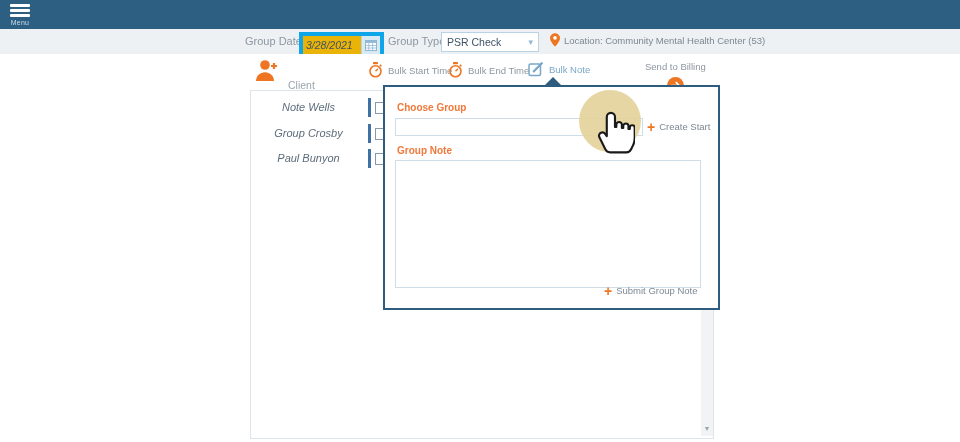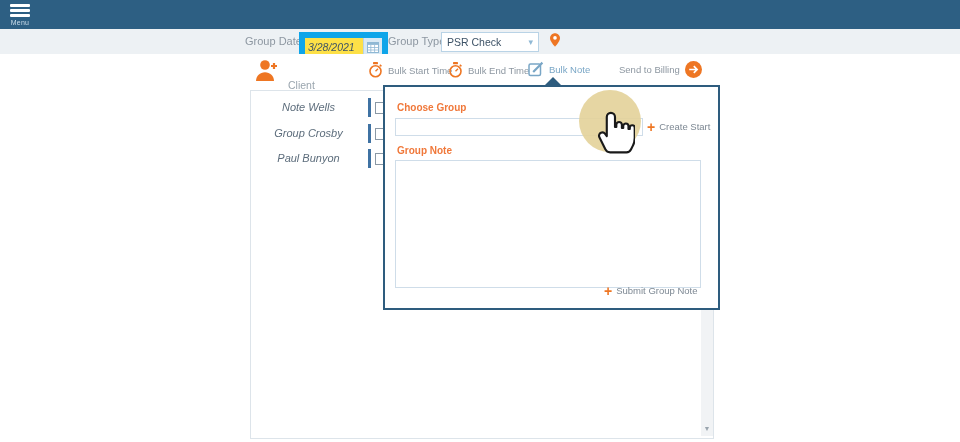--- a/index.html
+++ b/index.html
@@ -14,21 +14,21 @@
   
   .topbar{left:0;top:0;width:960px;height:29px;background:#2d5f83;}
   .menu-btn{left:7px;top:3px;width:26px;height:24px;cursor:pointer;text-align:center;}
   .hamburger{display:block;margin:1px auto 0;width:20px;}
   .hamburger i{display:block;height:3px;background:#ffffff;border-radius:1px;margin-bottom:2px;}
   .menu-label{display:block;font-size:7px;color:#c9dcea;letter-spacing:.2px;margin-top:1px;}
 
   
   .toolbar{left:0;top:29px;width:960px;height:25px;background:#edf1f4;border-bottom:1px solid #e0e6ea;}
   .tb-label{position:absolute;font-size:11px;color:#8d97a1;top:6px;}
-  .date-group{position:absolute;left:299px;top:3px;height:18px;display:flex;border:6px solid #0ea5e9;background:#fde047;}
+  .date-group{position:absolute;left:299px;top:3px;height:18px;display:flex;border:4px solid #0ea5e9;background:#eab308;}
   .date-input{width:52px;height:18px;border:0;outline:none;font-family:"Liberation Sans",sans-serif;
     font-size:10.5px;font-style:italic;color:#3d5266;padding:0 3px;background:transparent;}
   .cal-btn{width:18px;height:18px;background:#d9e9f4;display:flex;align-items:center;justify-content:center;
     border-left:1px solid #b9d3e6;cursor:pointer;}
   .type-select{position:absolute;left:441px;top:3px;width:86px;height:18px;border:1px solid #b9d3e6;background:#fff;
     font-size:10.5px;color:#3d5266;display:flex;align-items:center;padding:0 5px;cursor:pointer;}
   .type-select .chev{margin-left:auto;color:#8fb8d4;font-size:9px;}
   .loc-wrap{position:absolute;left:550px;top:4px;display:flex;align-items:center;gap:4px;}
   .loc-text{font-size:9.5px;color:#7d8893;}
 
@@ -103,20 +103,21 @@
   <div class="type-select">
     <span>PSR Check</span>
     <span class="chev">▾</span>
   </div>
 
   <div class="loc-wrap">
     <svg width="10" height="14" viewBox="0 0 11 15">
       <path d="M5.5 0C2.5 0 0 2.4 0 5.4 0 9.4 5.5 15 5.5 15S11 9.4 11 5.4C11 2.4 8.5 0 5.5 0z" fill="#ee7623"></path>
       <circle cx="5.5" cy="5.2" r="2" fill="#ffffff"></circle>
     </svg>
+    <span class="loc-text">Location: Community Mental Health Center (53)</span>
   </div>
 </div>
 
 <div class="abs action-row">
 
   <div class="action-item" style="left:255px;top:5px;">
     <svg width="25" height="23" viewBox="0 0 25 23">
       <circle cx="10" cy="6" r="4.8" fill="#ee7623"></circle>
       <path d="M1 22c0-5.2 4-8.8 9-8.8s9 3.6 9 8.8z" fill="#ee7623"></path>
       <path d="M16 7h6M19 4v6" stroke="#ee7623" stroke-width="2.2"></path>
@@ -144,21 +145,21 @@
   </div>
 
   <div class="action-item" style="left:528px;top:7px;">
     <svg width="16" height="16" viewBox="0 0 16 16">
       <rect x="1" y="3" width="11.5" height="11.5" rx="1.5" fill="none" stroke="#79a6c6" stroke-width="1.5"></rect>
       <path d="M5.2 11L12.6 3.4 14.4 1.6" stroke="#79a6c6" stroke-width="2.2" fill="none"></path>
     </svg>
     <span class="action-label active">Bulk Note</span>
   </div>
 
-  <div class="action-item" style="left:619px;top:7px;">
+  <div class="action-item" style="left:645px;top:7px;flex-direction:column;">
     <span class="action-label">Send to Billing</span>
     <svg width="17" height="17" viewBox="0 0 17 17">
       <circle cx="8.5" cy="8.5" r="8.5" fill="#ee7623"></circle>
       <path d="M4.2 8.5h7.5M8.8 5.2l3.3 3.3-3.3 3.3" stroke="#ffffff" stroke-width="1.7" fill="none"></path>
     </svg>
   </div>
 </div>
 
 <span class="client-header">Client</span>
 

